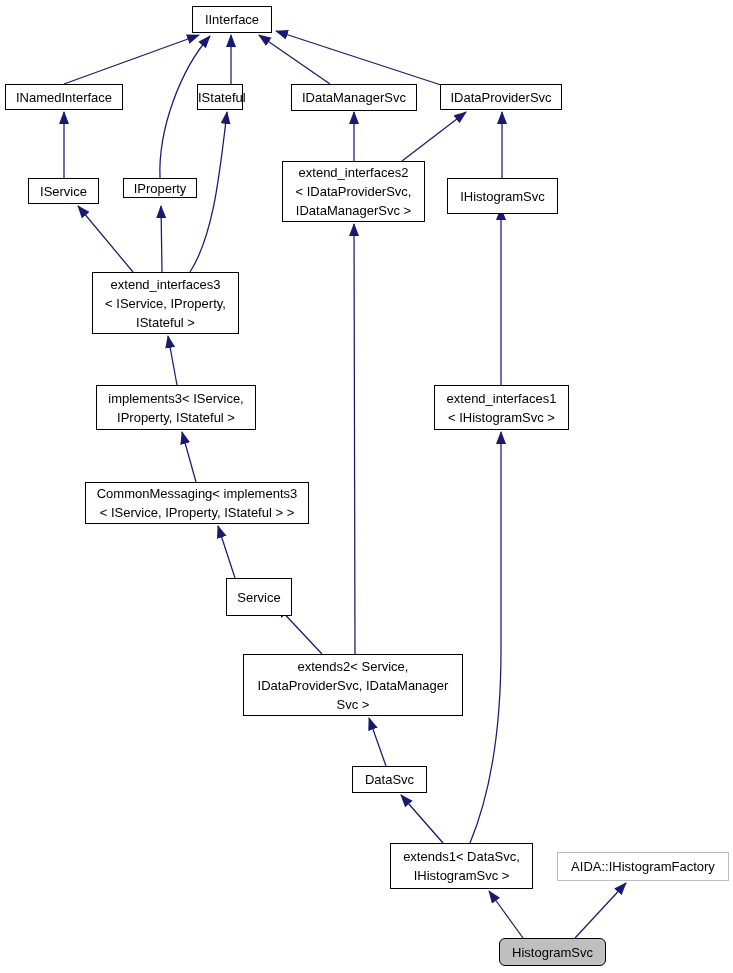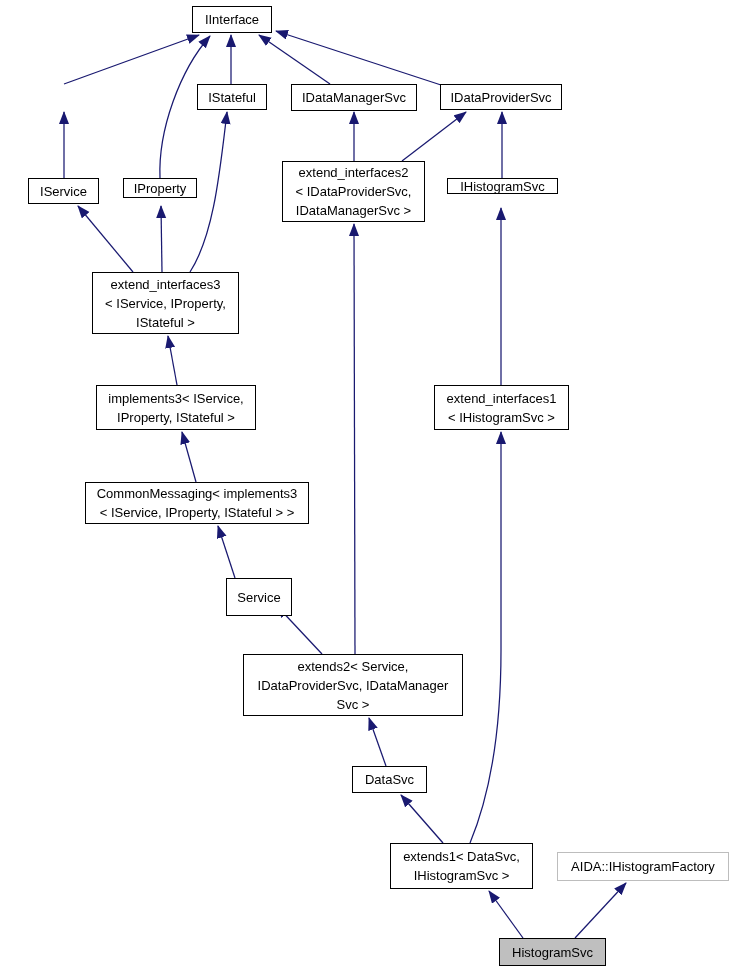--- a/index.html
+++ b/index.html
@@ -28,21 +28,21 @@
     color:#000;
     font-size:13px;
     line-height:19px;
     display:flex;
     align-items:center;
     justify-content:center;
     text-align:center;
     cursor:pointer;
   }
   .node .lbl{white-space:pre-line;display:block;width:100%;}
-  .node.selected{background:var(--selected-fill);}
+  .node.selected{background:var(--selected-fill);border-radius:6px;}
   .node.external{border-color:var(--external-border);}
 </style>
 </head>
 <body>
 
 <div class="stage">
 
   <svg class="edge-layer" viewBox="0 0 733 973">
     <defs>
       <marker id="arrow" markerWidth="14" markerHeight="11" refX="12" refY="5" orient="auto" markerUnits="userSpaceOnUse">
@@ -70,41 +70,44 @@
     <path class="edge" d="M443,843 L401,795" marker-end="url(#arrow)"></path>
     <path class="edge" d="M470,843 C492,790 501,720 501,650 L501,432" marker-end="url(#arrow)"></path>
     <path class="edge" d="M501,385 L501,208" marker-end="url(#arrow)"></path>
     <path class="edge" d="M523,938 L489,891" marker-end="url(#arrow)"></path>
     <path class="edge" d="M575,938 L626,883" marker-end="url(#arrow)"></path>
   </svg>
 
   <div class="node" style="left:192px;top:6px;width:80px;height:27px">
     <span class="lbl">IInterface</span>
   </div>
-  <div class="node" style="left:197px;top:84px;width:70px;height:26px">
+  <div class="node" style="left:5px;top:84px;width:118px;height:26px">
+    <span class="lbl">INamedInterface</span>
+  </div>
+  <div class="node" style="left:197px;top:84px;width:46px;height:26px">
     <span class="lbl">IStateful</span>
   </div>
   <div class="node" style="left:291px;top:84px;width:126px;height:27px">
     <span class="lbl">IDataManagerSvc</span>
   </div>
   <div class="node" style="left:440px;top:84px;width:122px;height:26px">
     <span class="lbl">IDataProviderSvc</span>
   </div>
   <div class="node" style="left:28px;top:178px;width:71px;height:26px">
     <span class="lbl">IService</span>
   </div>
   <div class="node" style="left:123px;top:178px;width:74px;height:20px">
     <span class="lbl">IProperty</span>
   </div>
   <div class="node" style="left:282px;top:161px;width:143px;height:61px">
     <span class="lbl">extend_interfaces2
 &lt; IDataProviderSvc,
 IDataManagerSvc &gt;</span>
   </div>
-  <div class="node" style="left:447px;top:178px;width:111px;height:16px">
+  <div class="node" style="left:447px;top:178px;width:111px;height:36px">
     <span class="lbl">IHistogramSvc</span>
   </div>
   <div class="node" style="left:92px;top:272px;width:147px;height:62px">
     <span class="lbl">extend_interfaces3
 &lt; IService, IProperty,
 IStateful &gt;</span>
   </div>
   <div class="node" style="left:96px;top:385px;width:160px;height:45px">
     <span class="lbl">implements3&lt; IService,
 IProperty, IStateful &gt;</span>

